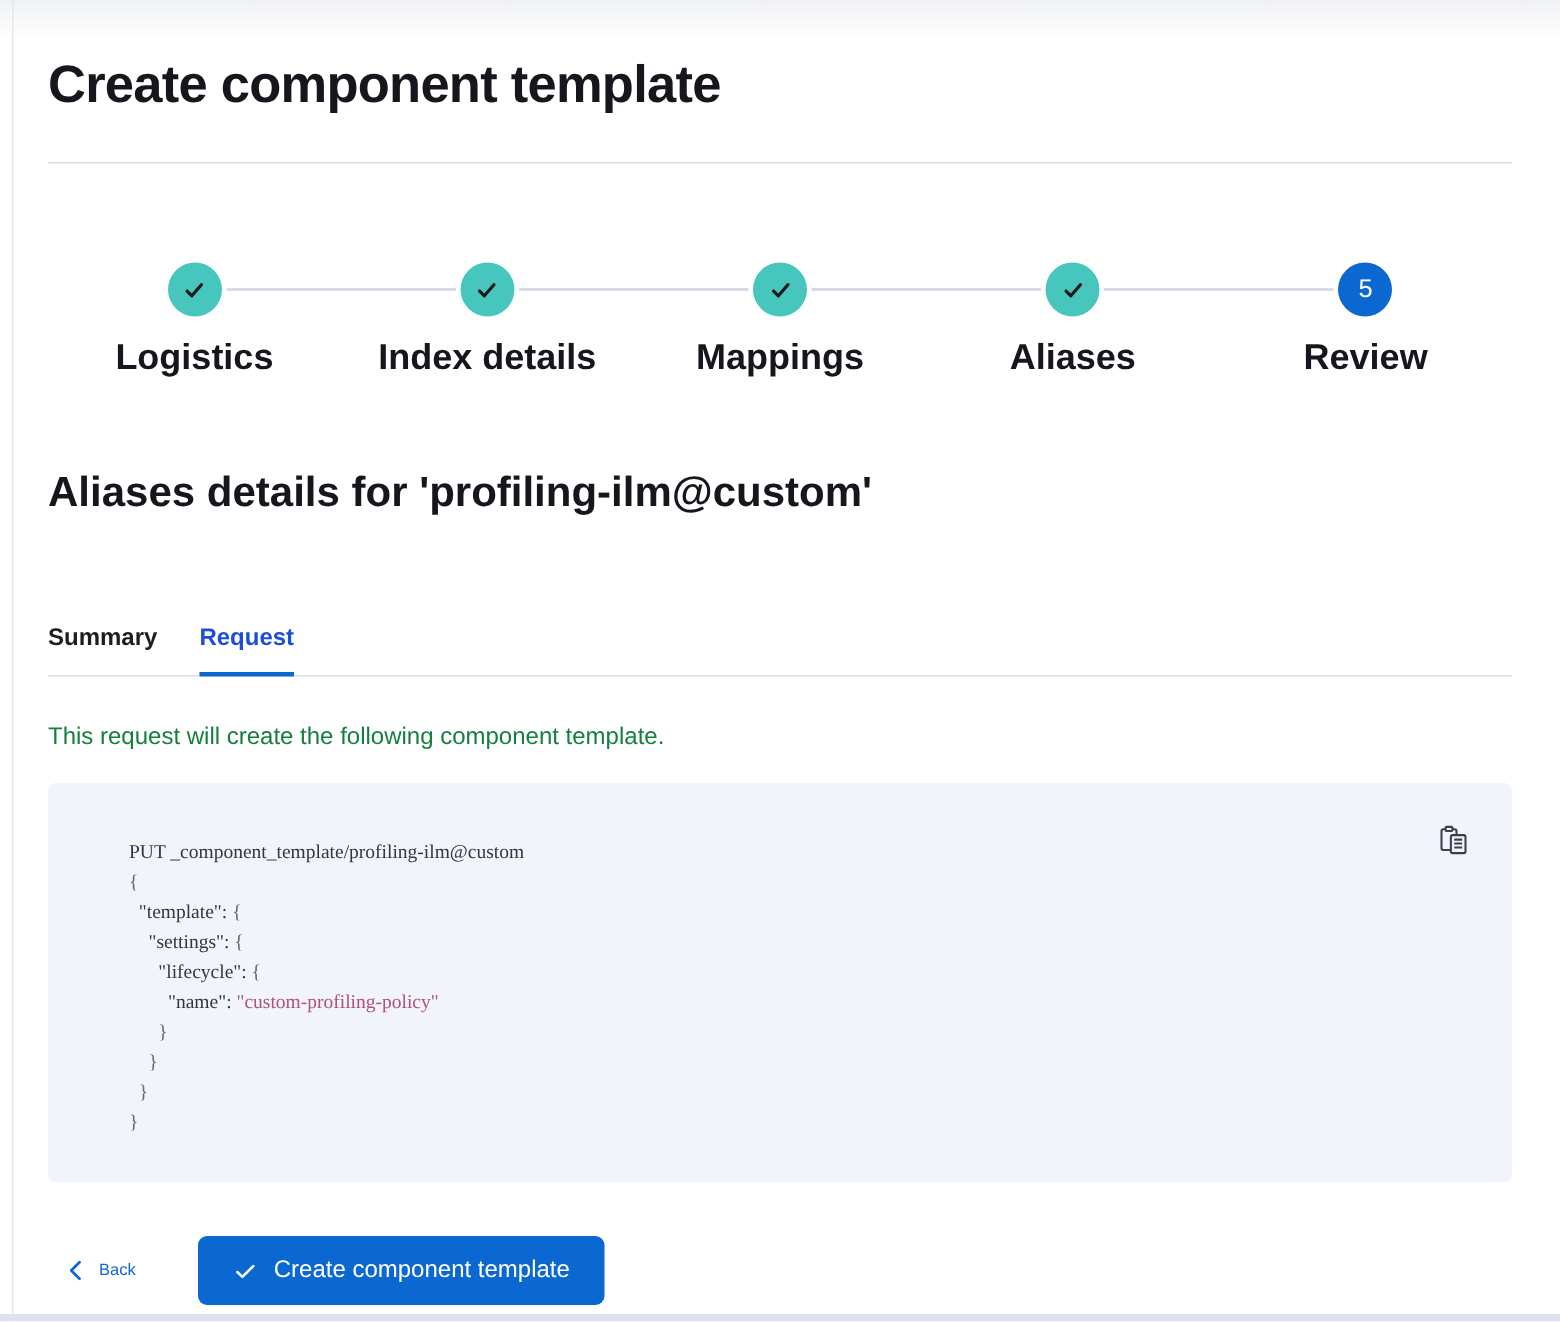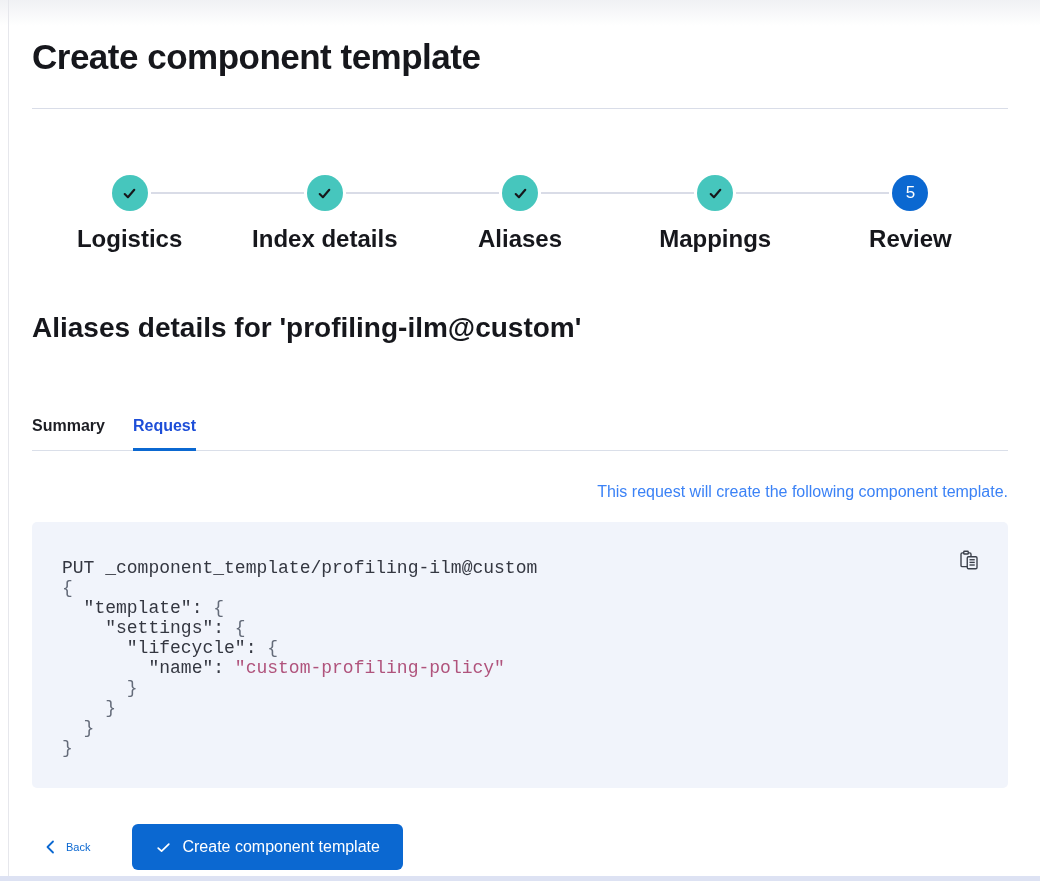--- a/index.html
+++ b/index.html
@@ -30,27 +30,27 @@
   .step-label { margin-top:14px; font-size:24px; font-weight:700; color:#16171c; }
 
   h2.review-heading { margin-top:58px; font-size:28px; line-height:34px; font-weight:700; color:#16171c; }
 
   
   .tabs { margin-top:72px; display:flex; gap:28px; border-bottom:1px solid #dadfe9; }
   .tab { font-size:16px; font-weight:700; padding-bottom:13px; color:#1d1e24; cursor:pointer;
     border-bottom:3px solid transparent; margin-bottom:-1px; }
   .tab.selected { color:#1d4ed8; border-bottom-color:#0b68d1; }
 
-  .request-desc { margin-top:29px; font-size:16px; line-height:24px; color:#3b82f6;text-align:right; }
+  .request-desc { margin-top:29px; font-size:16px; line-height:24px; color:#15803d; }
 
   
   .code-block { margin-top:18px; background:#f1f4fb; border-radius:5px; padding:36px 30px 30px 30px;
     position:relative; }
-  .code-pre { font-family:Liberation Mono, monospace; font-size:18px;
-    line-height:20px; color:#343741; }
+  .code-pre { font-family:Liberation Serif, serif; font-size:13px;
+    line-height:20px; color:#343741;margin-left:24px; }
   .code-line { white-space:pre; min-height:20px; }
   .code-line span { white-space:pre; }
   .tok-plain { color:#343741; }
   .tok-key   { color:#343741; }
   .tok-punc  { color:#646b79; }
   .tok-string{ color:#b0537c; }
   .copy-btn { position:absolute; top:27px; right:28px; width:22px; height:22px; background:none;
     border:none; cursor:pointer; display:flex; align-items:center; justify-content:center; }
 
   
@@ -88,29 +88,29 @@
           </svg>
       </div>
       <div class="step-label">Index details</div>
     </div>
     <div class="step">
       <div class="step-circle complete">
         <svg width="17" height="17" viewBox="0 0 16 16">
             <polyline points="3.5,8.5 6.5,11.5 12.5,4.5" fill="none" stroke="#17181c" stroke-width="2" stroke-linecap="round" stroke-linejoin="round"></polyline>
           </svg>
       </div>
-      <div class="step-label">Aliases</div>
+      <div class="step-label">Mappings</div>
     </div>
     <div class="step">
       <div class="step-circle complete">
         <svg width="17" height="17" viewBox="0 0 16 16">
             <polyline points="3.5,8.5 6.5,11.5 12.5,4.5" fill="none" stroke="#17181c" stroke-width="2" stroke-linecap="round" stroke-linejoin="round"></polyline>
           </svg>
       </div>
-      <div class="step-label">Mappings</div>
+      <div class="step-label">Aliases</div>
     </div>
     <div class="step">
       <div class="step-circle current">
         <span>5</span>
       </div>
       <div class="step-label">Review</div>
     </div>
   </div>
 
   <h2 class="review-heading">Aliases details for 'profiling-ilm@custom'</h2>

